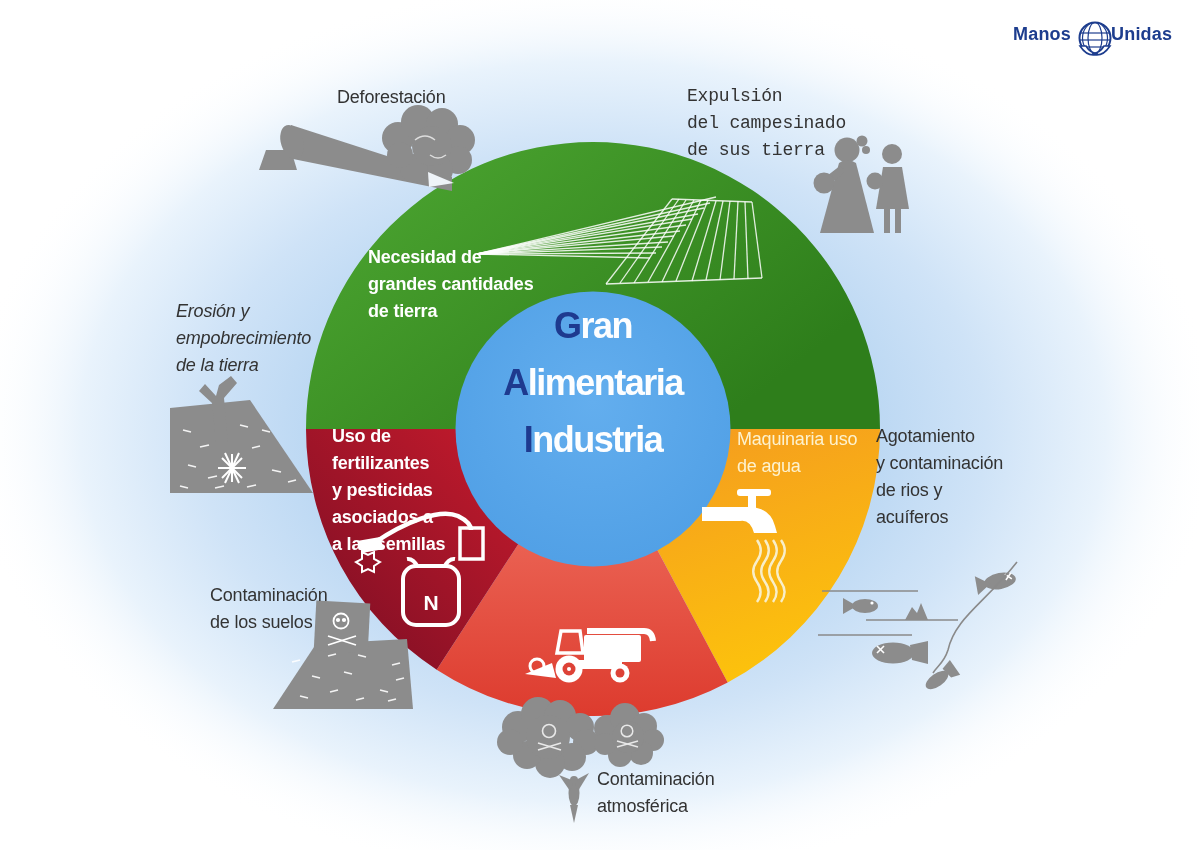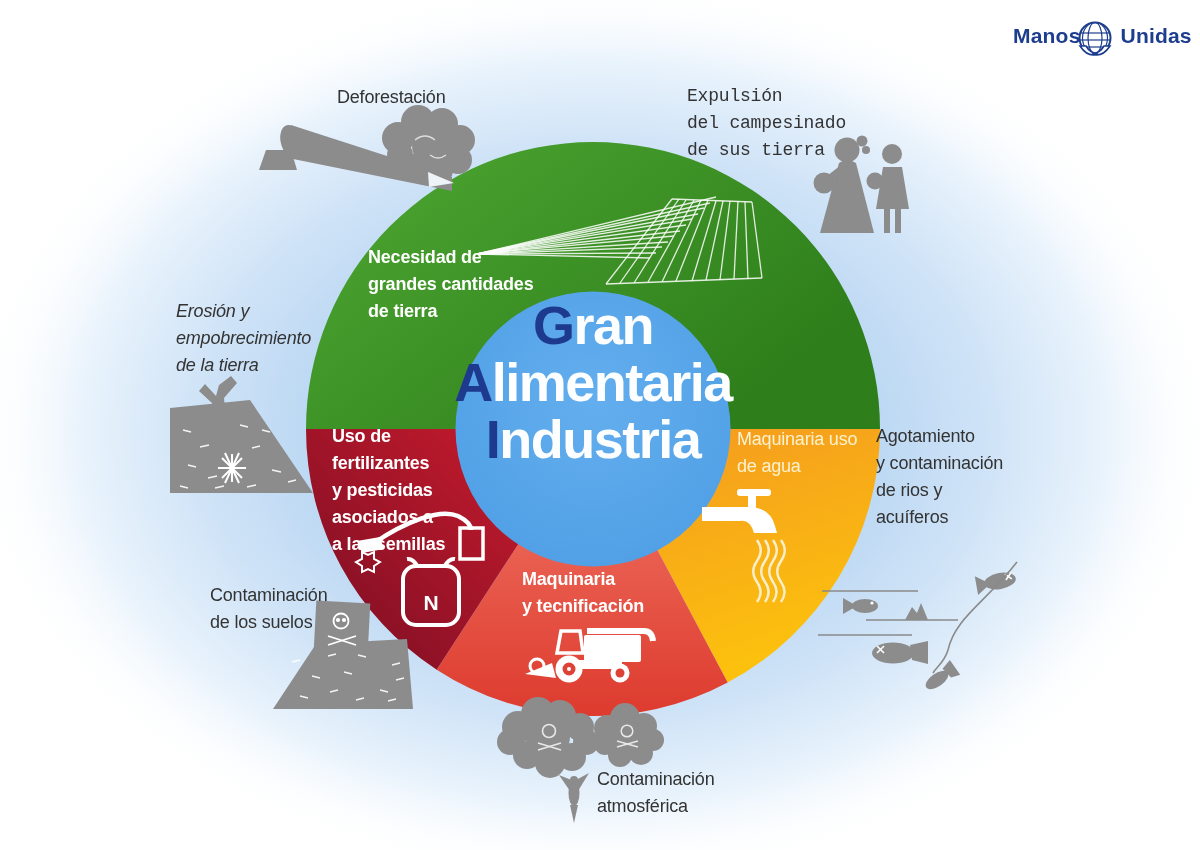--- a/index.html
+++ b/index.html
@@ -4,25 +4,25 @@
 <style>
   html,body{margin:0;padding:0;background:#ffffff;}
   .canvas{position:relative;width:1200px;height:850px;overflow:hidden;background:#ffffff;
           font-family:"Liberation Sans",sans-serif;}
   svg.art{position:absolute;left:0;top:0;}
   .lbl{position:absolute;white-space:pre-line;color:#333333;font-size:18px;line-height:27px;
        letter-spacing:-0.2px;}
   .lbl.seg{color:#ffffff;font-weight:bold;}
   .lbl.cream{color:#fdf2cf;}
   .center-title{position:absolute;left:443px;top:297px;width:300px;text-align:center;
-       font-weight:bold;font-size:54px;line-height:57px;letter-spacing:-1.5px;color:#fdfeff;}
+       font-weight:bold;font-size:36px;line-height:57px;letter-spacing:-1.5px;color:#fdfeff;}
   .center-title .ini{color:#1e3a8f;}
   .center-title div{white-space:nowrap;}
   .logo{position:absolute;left:1013px;top:24px;display:flex;align-items:flex-end;gap:2px;
-       color:#1d3d8e;font-weight:bold;font-size:21px;letter-spacing:0.2px;}
+       color:#1d3d8e;font-weight:bold;font-size:18px;letter-spacing:0.2px;}
 </style>
 </head>
 <body>
 
 <div class="canvas">
 
 <svg class="art" width="1200" height="850" viewBox="0 0 1200 850">
   <defs>
     <radialGradient id="glow">
       <stop offset="0" stop-color="#bcd8f3"></stop>
@@ -326,22 +326,20 @@
 atmosférica</div>
 
 <div class="lbl seg" style="left:368px;top:244px;">Necesidad de
 grandes cantidades
 de tierra</div>
 <div class="lbl seg" style="left:332px;top:423px;">Uso de
 fertilizantes
 y pesticidas
 asociados a
 a las semillas</div>
-<div class="lbl seg" style="left:522px;top:566px;">Maquinaria
-y tecnificación</div>
 <div class="lbl cream" style="left:737px;top:426px;">Maquinaria uso
 de agua</div>
 
 <div class="center-title">
   <div><span class="ini">G</span><span>ran</span></div>
   <div><span class="ini">A</span><span>limentaria</span></div>
   <div><span class="ini">I</span><span>ndustria</span></div>
 </div>
 
 <div class="logo">

